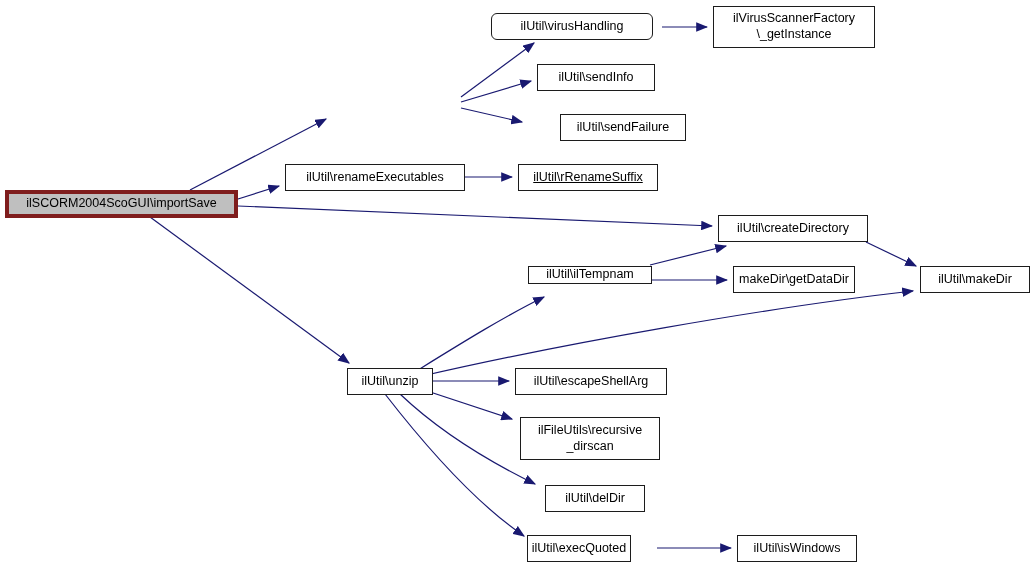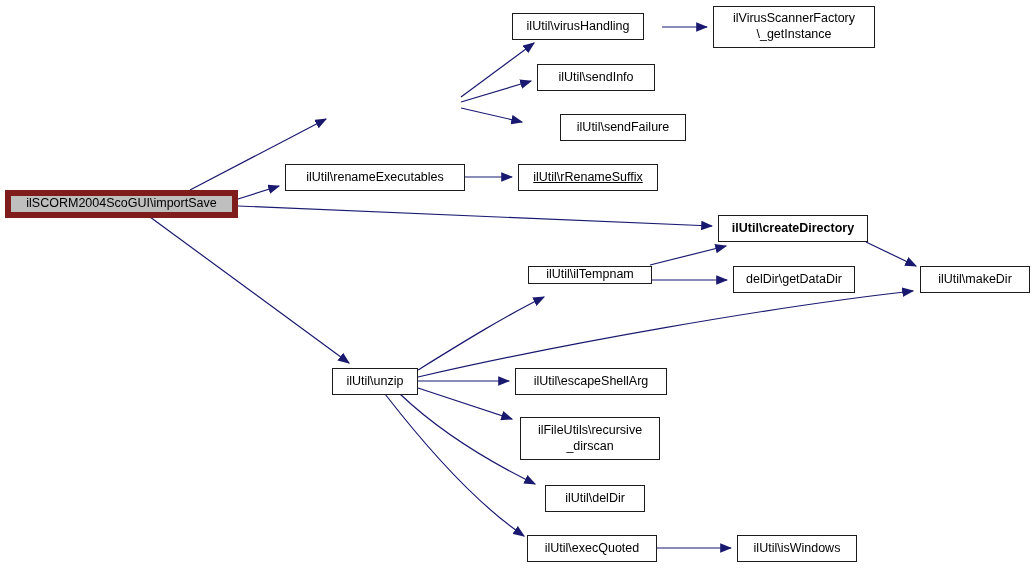--- a/index.html
+++ b/index.html
@@ -26,21 +26,21 @@
     line-height: 1.25;
     display: flex;
     align-items: center;
     justify-content: center;
     text-align: center;
     white-space: pre-line;
     cursor: pointer;
   }
   .node.root {
     background: #bfbfbf;
-    border: 6px solid #7f1d1d;
+    border: 4px solid #7f1d1d;
     cursor: default;
   }
   .node span { white-space: pre-line; }
   path.edge {
     stroke: #191970;
     stroke-width: 1.2;
     fill: none;
   }
 </style>
 </head>
@@ -73,21 +73,21 @@
     <path class="edge" marker-end="url(#arrow)" d="M400,394 C440,432 490,462 535,484"></path>
     <path class="edge" marker-end="url(#arrow)" d="M385,394 C430,452 480,506 524,536"></path>
     <path class="edge" marker-end="url(#arrow)" d="M657,548 L731,548"></path>
   </svg>
 
   <div class="node root" style="left:5px; top:190px; width:233px; height:28px;">
     <span>ilSCORM2004ScoGUI\importSave</span>
   </div>
 
 
-  <div class="node" style="left:512px; top:13px; width:132px; height:27px;">
+  <div class="node" style="left:491px; top:13px; width:162px; height:27px;border-radius:6px;">
     <span>ilUtil\virusHandling</span>
   </div>
 
   <div class="node" style="left:713px; top:6px; width:162px; height:42px;">
     <span>ilVirusScannerFactory
 \_getInstance</span>
   </div>
 
   <div class="node" style="left:537px; top:64px; width:118px; height:27px;">
     <span>ilUtil\sendInfo</span>
@@ -98,54 +98,54 @@
   </div>
 
   <div class="node" style="left:285px; top:164px; width:180px; height:27px;">
     <span>ilUtil\renameExecutables</span>
   </div>
 
   <div class="node" style="left:518px; top:164px; width:140px; height:27px;text-decoration:underline;">
     <span>ilUtil\rRenameSuffix</span>
   </div>
 
-  <div class="node" style="left:718px; top:215px; width:150px; height:27px;font-weight:bold;">
+  <div class="node" style="left:718px; top:215px; width:150px; height:27px;">
     <span>ilUtil\createDirectory</span>
   </div>
 
   <div class="node" style="left:528px; top:266px; width:124px; height:18px;">
     <span>ilUtil\ilTempnam</span>
   </div>
 
   <div class="node" style="left:733px; top:266px; width:122px; height:27px;">
-    <span>delDir\getDataDir</span>
+    <span>makeDir\getDataDir</span>
   </div>
 
   <div class="node" style="left:920px; top:266px; width:110px; height:27px;">
     <span>ilUtil\makeDir</span>
   </div>
 
-  <div class="node" style="left:332px; top:368px; width:86px; height:27px;align-items:center;">
+  <div class="node" style="left:347px; top:368px; width:86px; height:27px;align-items:center;">
     <span>ilUtil\unzip</span>
   </div>
 
   <div class="node" style="left:515px; top:368px; width:152px; height:27px;">
     <span>ilUtil\escapeShellArg</span>
   </div>
 
   <div class="node" style="left:520px; top:417px; width:140px; height:43px;">
     <span>ilFileUtils\recursive
 _dirscan</span>
   </div>
 
   <div class="node" style="left:545px; top:485px; width:100px; height:27px;">
     <span>ilUtil\delDir</span>
   </div>
 
-  <div class="node" style="left:527px; top:535px; width:130px; height:27px;">
+  <div class="node" style="left:527px; top:535px; width:104px; height:27px;">
     <span>ilUtil\execQuoted</span>
   </div>
 
   <div class="node" style="left:737px; top:535px; width:120px; height:27px;">
     <span>ilUtil\isWindows</span>
   </div>
 
 </div>
 
 </body></html>

